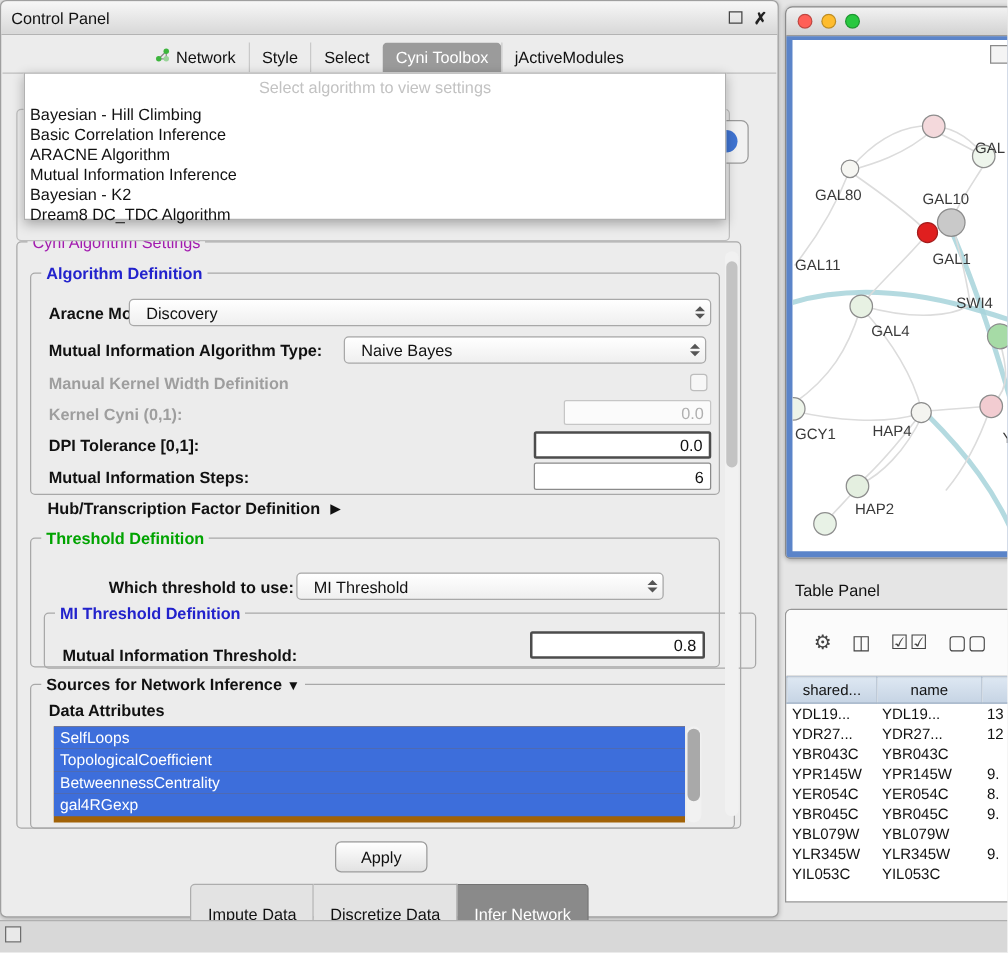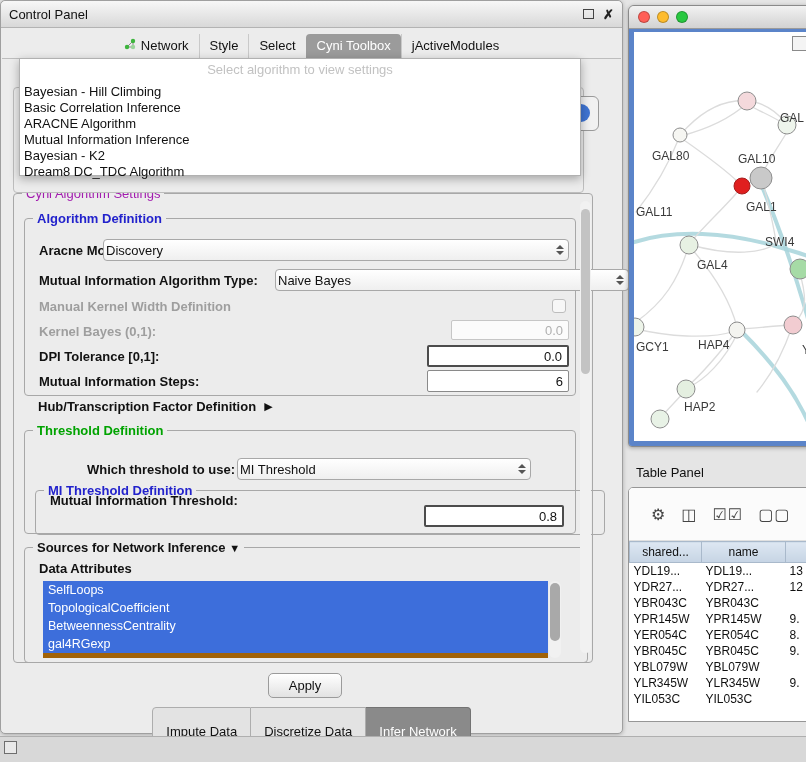--- a/index.html
+++ b/index.html
@@ -53,21 +53,21 @@
   #algdef-group    { left:10px; top:24px;  width:550px; height:176px; }
   #threshold-group { left:10px; top:236px; width:550px; height:102px; }
   #mi-group        { left:10px; top:59px;  width:532px; height:43px;padding-left:36px; }
   #sources-group   { left:10px; top:353px; width:550px; height:114px;padding-left:12px; }
 
   .label { position:absolute; font-size:13px; font-weight:bold; white-space:nowrap; }
   .label.disabled { color:#9e9e9e; }
 
   .combo { position:absolute; height:22px; background:linear-gradient(#ffffff,#efefef);
            border:1px solid #a8a8a8; border-radius:4px; font-size:13px;
-           display:flex; align-items:center; padding-left:2px; box-sizing:border-box; }
+           display:flex; align-items:center; padding-left:13px; box-sizing:border-box; }
   .arrows { position:absolute; right:4px; top:0; bottom:0; display:flex; flex-direction:column;
             justify-content:center; gap:2px; }
   .arrows .up   { width:0; height:0; border-left:4px solid transparent; border-right:4px solid transparent; border-bottom:4px solid #555; }
   .arrows .down { width:0; height:0; border-left:4px solid transparent; border-right:4px solid transparent; border-top:4px solid #555; }
 
   .field { position:absolute; background:#fff; border:1px solid #8a8a8a; border-radius:2px;
            font-size:13px; display:flex; align-items:center; justify-content:flex-end;
            padding-right:5px; box-sizing:border-box; }
   .field.strong   { border:2px solid #4c4c4c; }
   .field.disabled { border-color:#c6c6c6; color:#b0b0b0; background:#fbfbfb; }
@@ -199,32 +199,32 @@
         <span class="label" style="left:14px;top:24px">Aracne Mode:</span>
         <div class="combo" style="left:78px;top:20px;width:466px">
           <span>Discovery</span>
           <span class="arrows">
               <span class="up"></span>
               <span class="down"></span>
             </span>
         </div>
 
         <span class="label" style="left:14px;top:54px">Mutual Information Algorithm Type:</span>
-        <div class="combo" style="left:250px;top:50px;width:354px">
+        <div class="combo" style="left:250px;top:50px;width:290px">
           <span>Naive Bayes</span>
           <span class="arrows">
               <span class="up"></span>
               <span class="down"></span>
             </span>
         </div>
 
         <span class="label disabled" style="left:14px;top:80px">Manual Kernel Width Definition</span>
         <span class="checkbox" style="left:527px;top:80px"></span>
 
-        <span class="label disabled" style="left:14px;top:105px">Kernel Bayes (0,1):</span>
+        <span class="label disabled" style="left:14px;top:105px">Kernel Cyni (0,1):</span>
         <div class="field disabled" style="left:426px;top:101px;width:118px;height:20px">
           <span>0.0</span>
         </div>
 
         <span class="label" style="left:14px;top:130px">DPI Tolerance [0,1]:</span>
         <div class="field strong" style="left:402px;top:126px;width:142px;height:22px">
           <span>0.0</span>
         </div>
 
         <span class="label" style="left:14px;top:155px">Mutual Information Steps:</span>
@@ -245,21 +245,21 @@
         <div class="combo" style="left:212px;top:27px;width:294px">
           <span>MI Threshold</span>
           <span class="arrows">
               <span class="up"></span>
               <span class="down"></span>
             </span>
         </div>
 
         <div class="group" id="mi-group">
           <span class="legend blue">MI Threshold Definition</span>
-          <span class="label" style="left:14px;top:2px">Mutual Information Threshold:</span>
+          <span class="label" style="left:14px;top:26px">Mutual Information Threshold:</span>
           <div class="field strong" style="left:388px;top:14px;width:140px;height:22px">
             <span>0.8</span>
           </div>
         </div>
       </div>
 
       <div class="group" id="sources-group">
         <span class="legend bold">
           <span>Sources for Network Inference</span>
           <span class="tri">▼</span>

